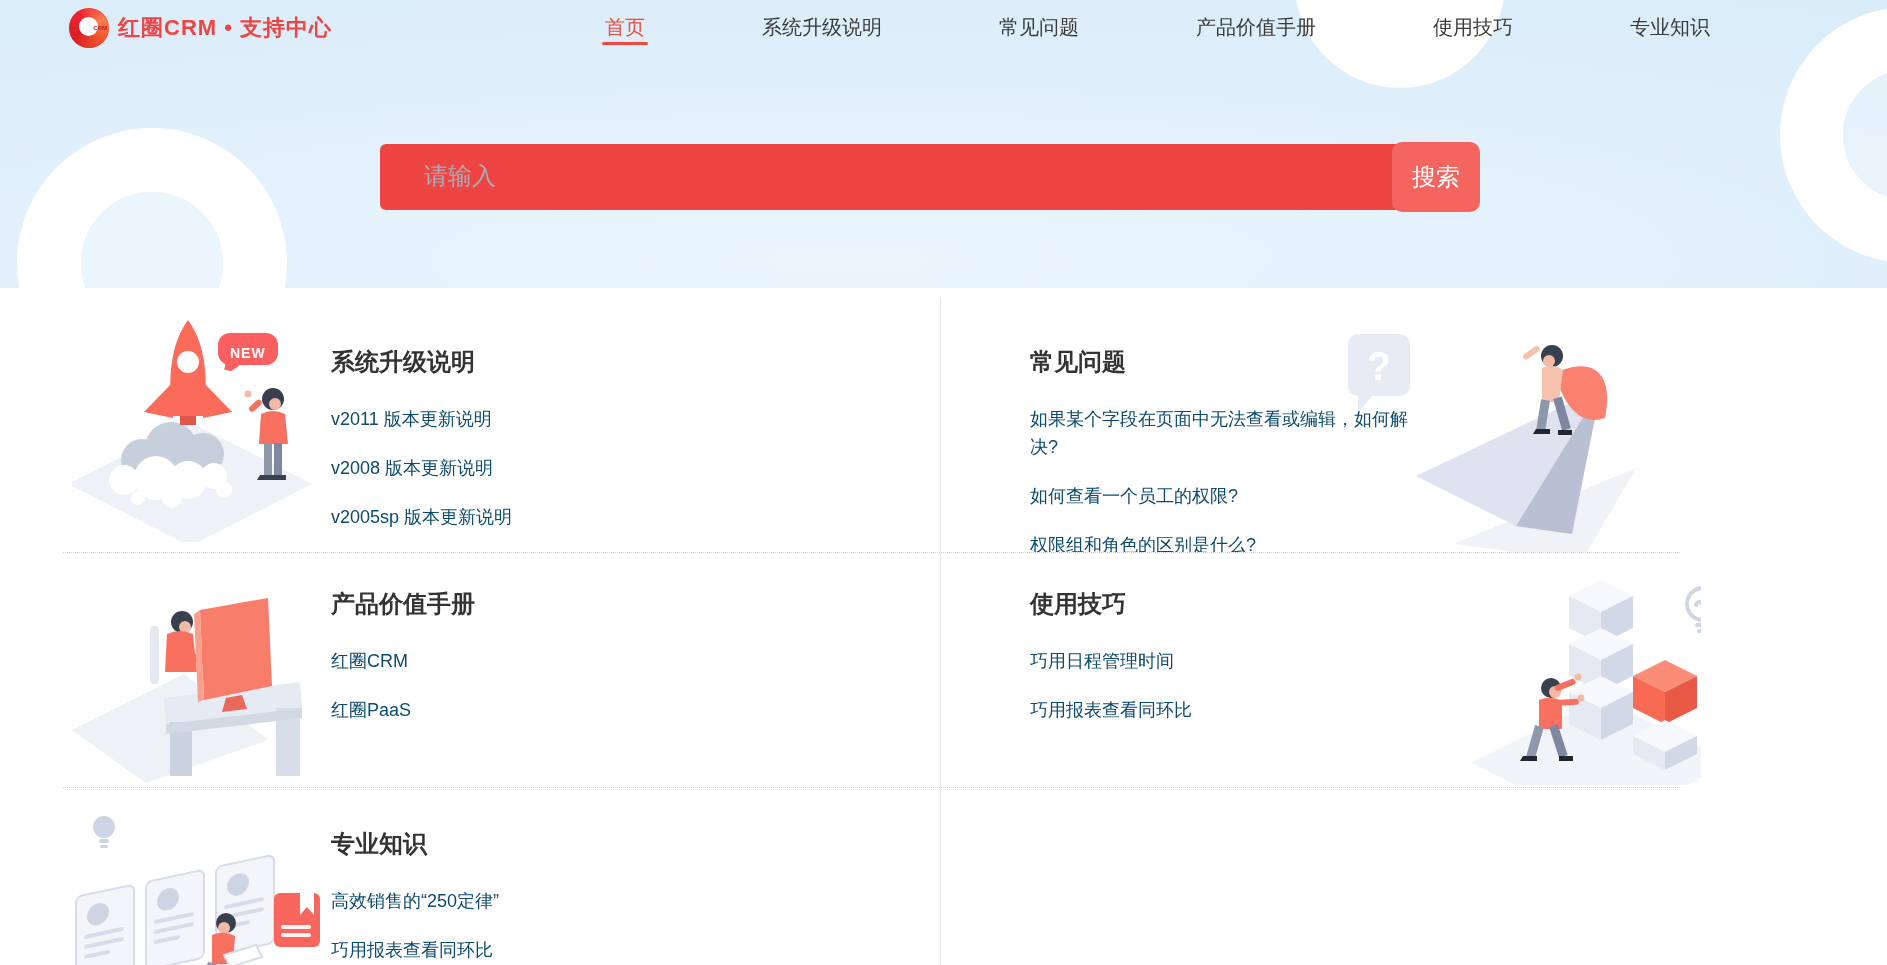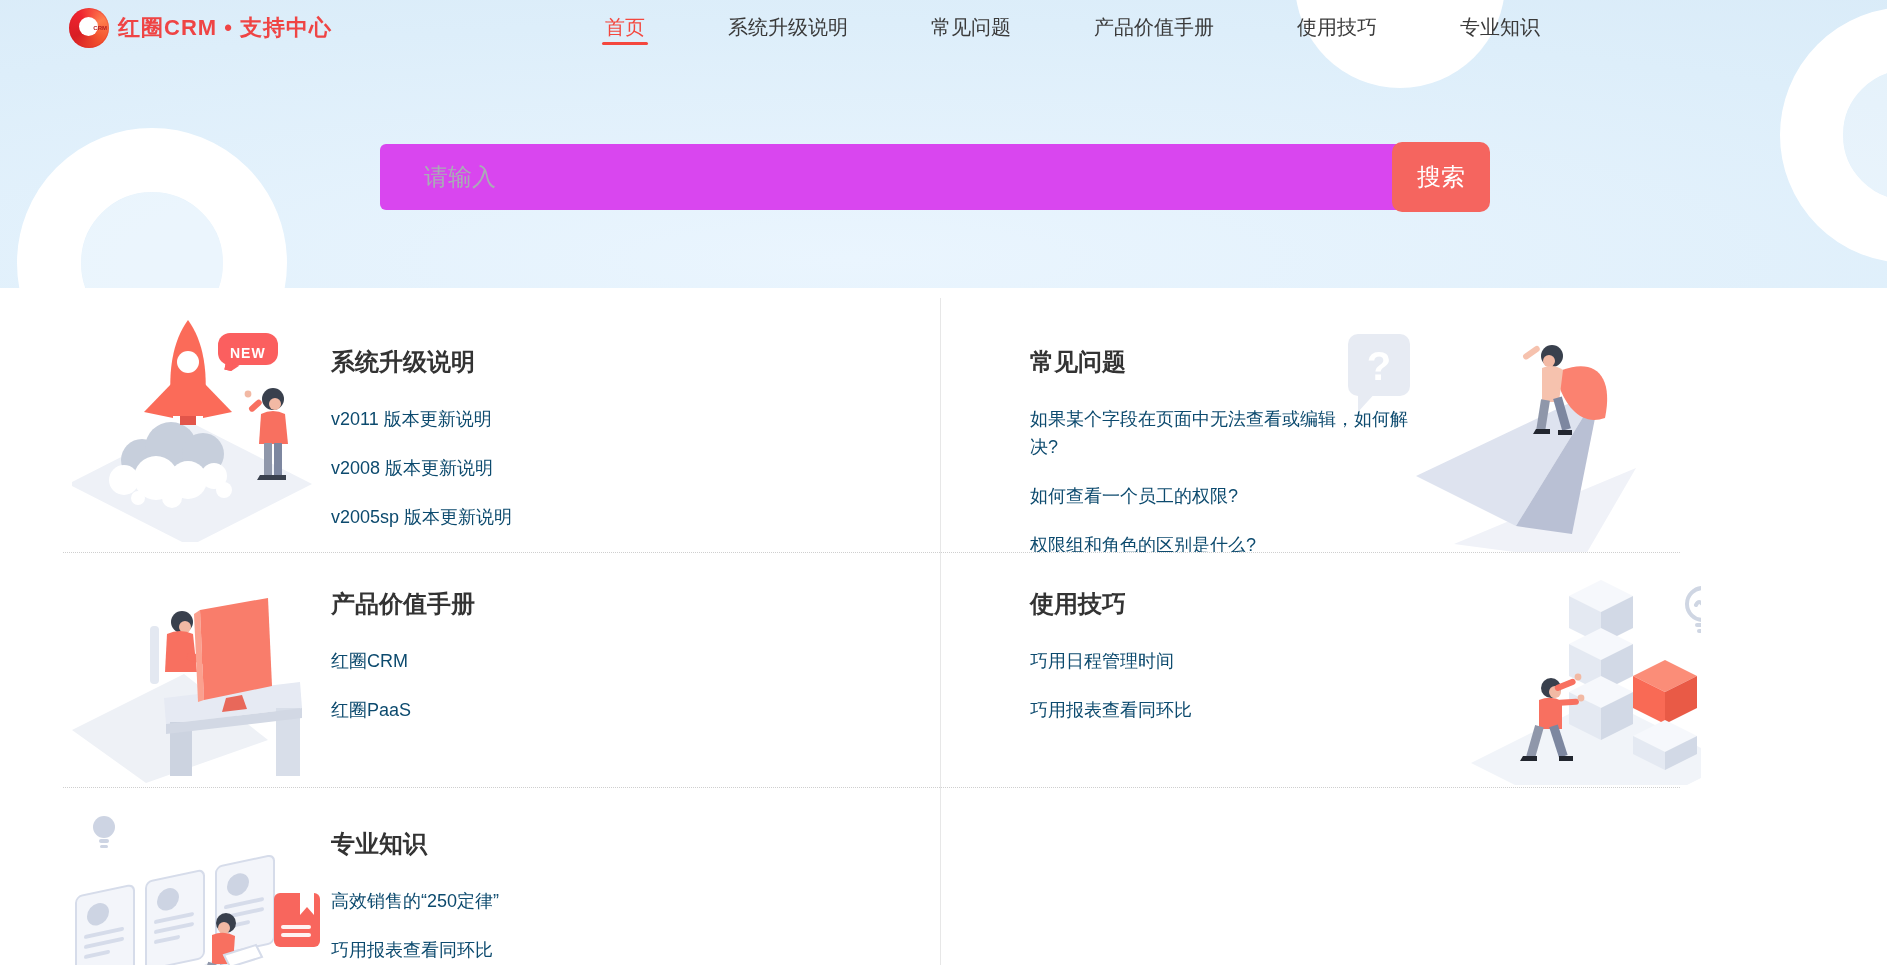--- a/index.html
+++ b/index.html
@@ -27,37 +27,37 @@
   .header { position:absolute; left:0; top:0; width:100%; height:55px; z-index:3; }
   .brand { position:absolute; left:69px; top:0; height:55px; display:flex; align-items:center; }
   .logo-mark { position:relative; width:40px; height:40px; border-radius:50%;
     background: conic-gradient(from 130deg, #f4562f, #d81e24 30%, #ef2430 55%, #ff7e4e 80%, #f4562f);
     box-shadow: inset 0 0 0 1px rgba(216,30,36,.25);
   }
   .logo-hole { position:absolute; left:10px; top:9px; width:19px; height:19px; border-radius:50%; background:#fff; }
   .logo-crm-text { position:absolute; right:2px; top:17px; font-size:6px; font-weight:bold; color:#b32024; letter-spacing:0; }
   .brand-title { margin-left:9px; font-size:22px; font-weight:bold; color:#ef4444; letter-spacing:1px; }
 
-  .nav { position:absolute; left:605px; top:0; height:55px; display:flex; align-items:center; gap:83px; }
+  .nav { position:absolute; left:605px; top:0; height:55px; display:flex; align-items:center; gap:117px; }
   .nav-item { position:relative; font-size:20px; color:#3a3a3a; cursor:pointer; white-space:nowrap;
               height:55px; display:flex; align-items:center; }
   .nav-item.active { color:#f4473e; }
   .nav-item.active::after { content:""; position:absolute; left:50%; transform:translateX(-50%);
               bottom:10px; width:46px; height:3px; border-radius:2px; background:#f4473e; }
 
   
   .search-bar { position:absolute; left:380px; top:144px; display:flex; align-items:flex-start; z-index:2; }
   .search-input {
-    width:1018px; height:66px; border:none; outline:none; background:#d946ef;
+    width:1018px; height:66px; border:none; outline:none; background:#ef4444;
     border-radius:6px 0 0 6px; padding:0 20px 0 44px; font-size:24px; color:#333;
-    font-family:Liberation Serif, serif;
+    font-family:Liberation Mono, monospace;
   }
   .search-input::placeholder { color:#a9adb5; }
   .search-btn {
-    width:98px; height:70px; margin:-2px 0 0 -6px; border:none; cursor:pointer;
+    width:88px; height:70px; margin:-2px 0 0 -6px; border:none; cursor:pointer;
     background:#f5655f; color:#fff; font-size:24px; border-radius:10px;
     font-family:"Liberation Sans","DejaVu Sans",sans-serif;
   }
 
   
   .content { position:absolute; left:0; top:288px; width:1887px; height:677px; background:#fff; }
   .v-divider { position:absolute; left:940px; top:10px; width:1px; height:667px; background:#e7e7e7; }
   .h-dotted { position:absolute; left:63px; width:1617px; height:0; border-top:1px dotted #cfcfcf; }
   .h-dotted.d1 { top:264px; }
   .h-dotted.d2 { top:499px; }

